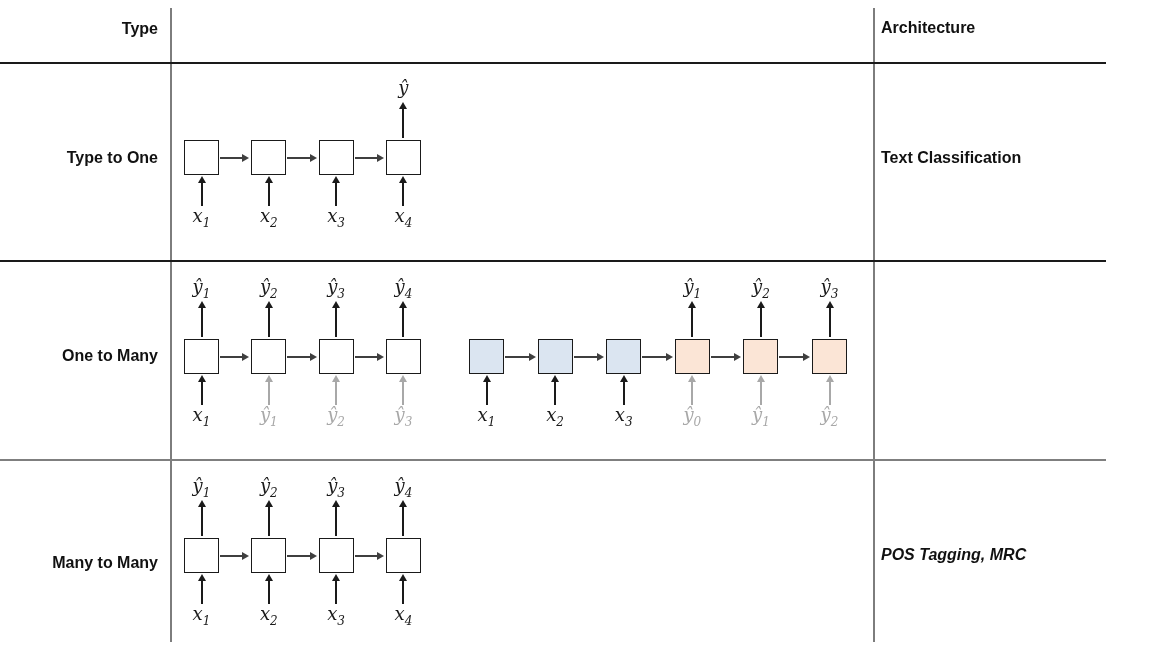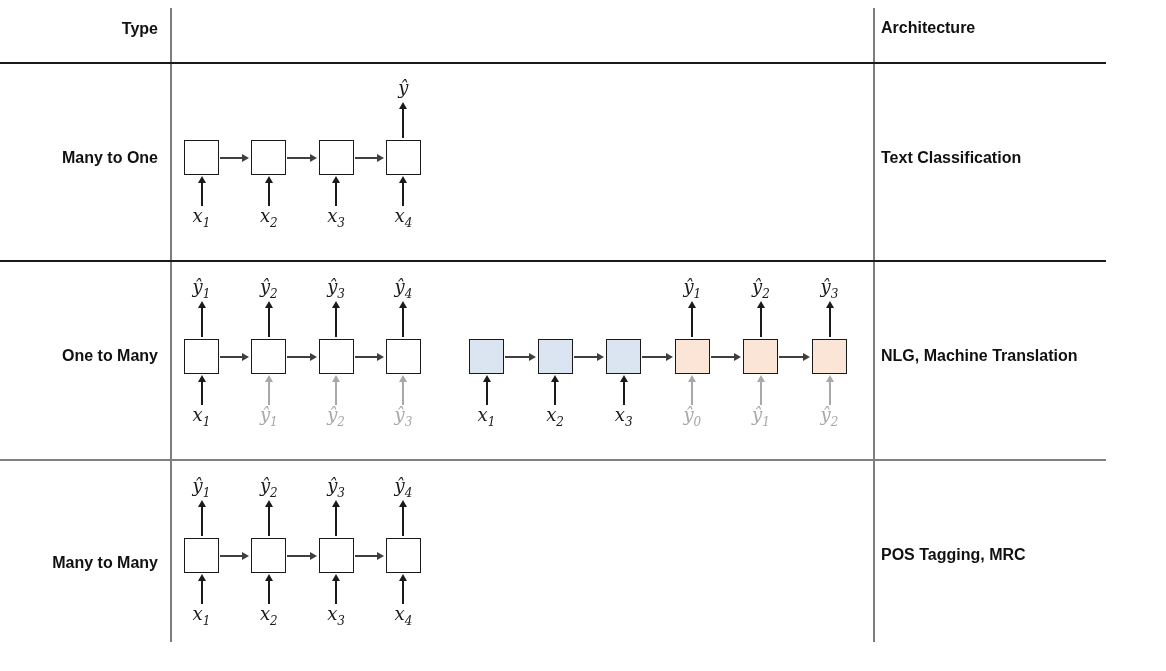--- a/index.html
+++ b/index.html
@@ -97,27 +97,26 @@
 
   <div class="vline" style="left:170px; top:8px; height:634px;"></div>
   <div class="vline" style="left:873px; top:8px; height:634px;"></div>
   <div class="hline" style="top:62px; background:#1a1a1a;"></div>
   <div class="hline" style="top:260px; background:#1a1a1a;"></div>
   <div class="hline" style="top:459px; background:#7f7f7f;"></div>
 
   <div class="hdr" style="left:0; width:158px; top:20px; text-align:right;">Type</div>
   <div class="hdr" style="left:881px; top:19px;">Architecture</div>
 
-  <div class="rowlabel" style="left:0; width:158px; top:149px;">Many to One</div>
+  <div class="rowlabel" style="left:0; width:158px; top:149px;">Type to One</div>
   <div class="rowlabel" style="left:0; width:158px; top:347px;">One to Many</div>
   <div class="rowlabel" style="left:0; width:158px; top:554px;">Many to Many</div>
 
   <div class="applabel" style="left:881px; top:149px;">Text Classification</div>
-  <div class="applabel" style="left:881px; top:347px;">NLG, Machine Translation</div>
-  <div class="applabel" style="left:881px; top:546px;">POS Tagging, MRC</div>
+  <div class="applabel" style="left:881px; top:546px;font-style:italic;">POS Tagging, MRC</div>
 
   <div id="diagram-layer">
       <div class="cell" style="left: 184px; top: 140px; background: rgb(255, 255, 255);"></div>
       <div class="h-arrow" style="left: 220px; top: 156.5px; width: 23.3px;"></div>
       <div class="v-arrow" style="left: 200.5px; top: 182px; height: 24px; color: rgb(26, 26, 26);"></div>
       <div class="mlabel" style="left: 171.5px; top: 205px; color: rgb(26, 26, 26);"><i>x</i><sub>1</sub></div>
       <div class="cell" style="left: 251.3px; top: 140px; background: rgb(255, 255, 255);"></div>
       <div class="h-arrow" style="left: 287.3px; top: 156.5px; width: 23.3px;"></div>
       <div class="v-arrow" style="left: 267.8px; top: 182px; height: 24px; color: rgb(26, 26, 26);"></div>
       <div class="mlabel" style="left: 238.8px; top: 205px; color: rgb(26, 26, 26);"><i>x</i><sub>2</sub></div>

